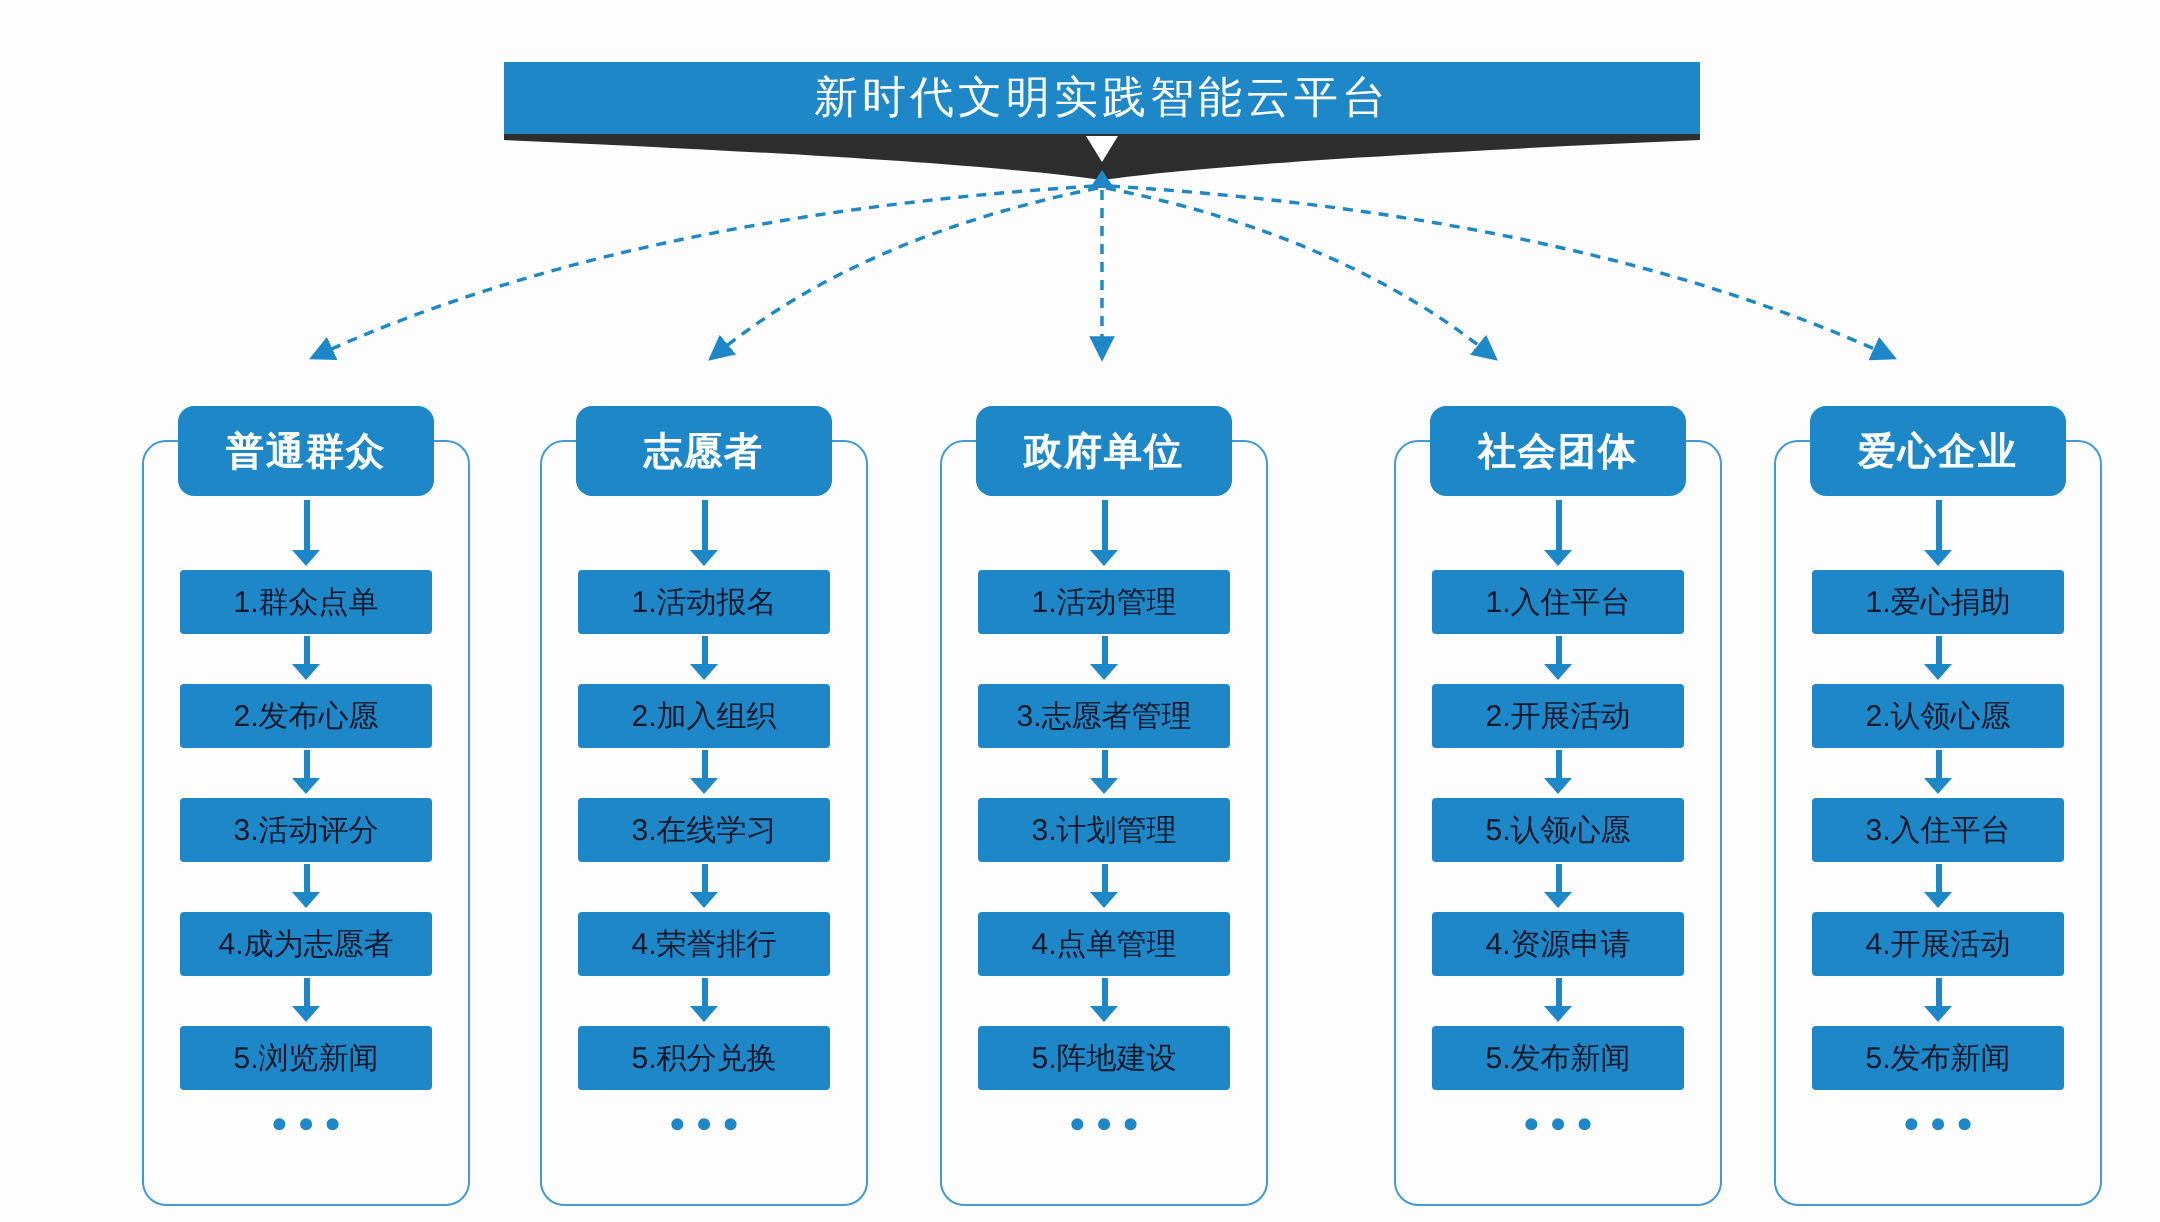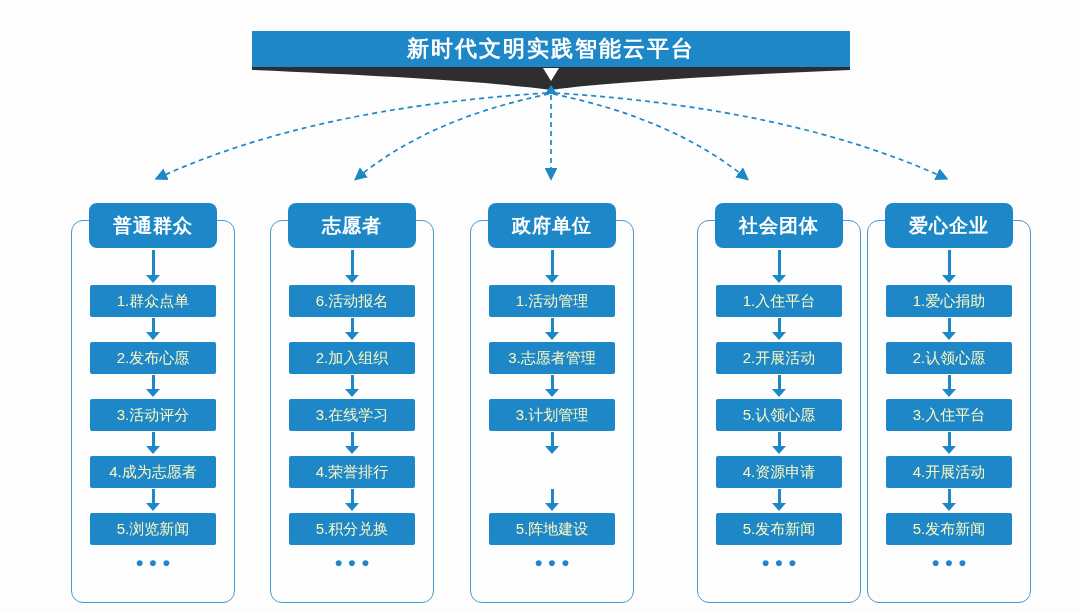--- a/index.html
+++ b/index.html
@@ -10,40 +10,40 @@
   html,body{margin:0;padding:0;}
   body{
     width:1080px;height:611px;position:relative;overflow:hidden;
     background:#fdfdfd;
     font-family:"Liberation Sans","DejaVu Sans",sans-serif;
   }
   
   .banner{
     position:absolute;left:252px;top:31px;width:598px;height:36px;
     background:var(--blue);color:#fff;z-index:3;
-    font-size:22px;font-weight:bold;letter-spacing:2px;
+    font-size:22px;font-weight:normal;letter-spacing:2px;
     display:flex;align-items:center;justify-content:center;
   }
   
   .connector-layer{position:absolute;left:0;top:0;z-index:1;}
   
   .column{position:absolute;top:192px;width:164px;height:404px;z-index:2;margin-top:11px;}
   .col-frame{
     position:absolute;top:17px;left:0;width:162px;height:381px;
     border:1px solid var(--border-blue);border-radius:12px;background:transparent;
   }
   .col-header{
     position:absolute;top:0;left:18px;width:128px;height:45px;
     background:var(--blue);border-radius:8px;color:#fff;
     font-size:19px;font-weight:bold;letter-spacing:1px;
     display:flex;align-items:center;justify-content:center;
   }
   .step{
     position:absolute;left:19px;width:126px;height:32px;
-    background:var(--blue);border-radius:2px;color:#fef9c3;font-size:15px;
+    background:var(--blue);border-radius:2px;color:#0f172a;font-size:15px;
     display:flex;align-items:center;justify-content:center;white-space:nowrap;
   }
   .s0{top:82px}.s1{top:139px}.s2{top:196px}.s3{top:253px}.s4{top:310px}
   
   .arr{position:absolute;left:50%;margin-left:-7px;width:14px;}
   .arr::before{
     content:"";position:absolute;left:5.5px;top:0;bottom:7px;width:3px;background:var(--blue);
   }
   .arr::after{
     content:"";position:absolute;left:0;bottom:0;width:0;height:0;
@@ -51,21 +51,21 @@
     border-top:8px solid var(--blue);
   }
   .a-long{top:47px;height:33px;}
   .g0{top:115px;height:22px}.g1{top:172px;height:22px}
   .g2{top:229px;height:22px}.g3{top:286px;height:22px}
   .dots{
     position:absolute;top:348px;left:0;width:100%;text-align:center;
     color:var(--blue);font-size:21px;font-weight:bold;letter-spacing:6px;text-indent:6px;
   }
   
-  .c0{left:71px}.c1{left:270px}.c2{left:470px}.c3{left:697px}.c4{left:867px}
+  .c0{left:71px}.c1{left:270px}.c2{left:470px}.c3{left:697px}.c4{left:887px}
 </style>
 </head>
 <body>
 
 <svg class="connector-layer" width="1080" height="611" viewBox="0 0 1080 611">
   <defs>
     <marker id="arrowhead" viewBox="0 0 10 10" refX="7" refY="5" markerWidth="7.5" markerHeight="7.5" orient="auto">
       <path d="M0,0 L10,5 L0,10 z" fill="#1e87c7"></path>
     </marker>
   </defs>
@@ -97,21 +97,21 @@
   <div class="step s3">4.成为志愿者</div>
   <div class="arr g3"></div>
   <div class="step s4">5.浏览新闻</div>
   <div class="dots">•••</div>
 </div>
 
 <div class="column c1">
   <div class="col-frame"></div>
   <div class="col-header">志愿者</div>
   <div class="arr a-long"></div>
-  <div class="step s0">6.活动报名</div>
+  <div class="step s0">1.活动报名</div>
   <div class="arr g0"></div>
   <div class="step s1">2.加入组织</div>
   <div class="arr g1"></div>
   <div class="step s2">3.在线学习</div>
   <div class="arr g2"></div>
   <div class="step s3">4.荣誉排行</div>
   <div class="arr g3"></div>
   <div class="step s4">5.积分兑换</div>
   <div class="dots">•••</div>
 </div>
@@ -119,20 +119,21 @@
 <div class="column c2">
   <div class="col-frame"></div>
   <div class="col-header">政府单位</div>
   <div class="arr a-long"></div>
   <div class="step s0">1.活动管理</div>
   <div class="arr g0"></div>
   <div class="step s1">3.志愿者管理</div>
   <div class="arr g1"></div>
   <div class="step s2">3.计划管理</div>
   <div class="arr g2"></div>
+  <div class="step s3">4.点单管理</div>
   <div class="arr g3"></div>
   <div class="step s4">5.阵地建设</div>
   <div class="dots">•••</div>
 </div>
 
 <div class="column c3">
   <div class="col-frame"></div>
   <div class="col-header">社会团体</div>
   <div class="arr a-long"></div>
   <div class="step s0">1.入住平台</div>

